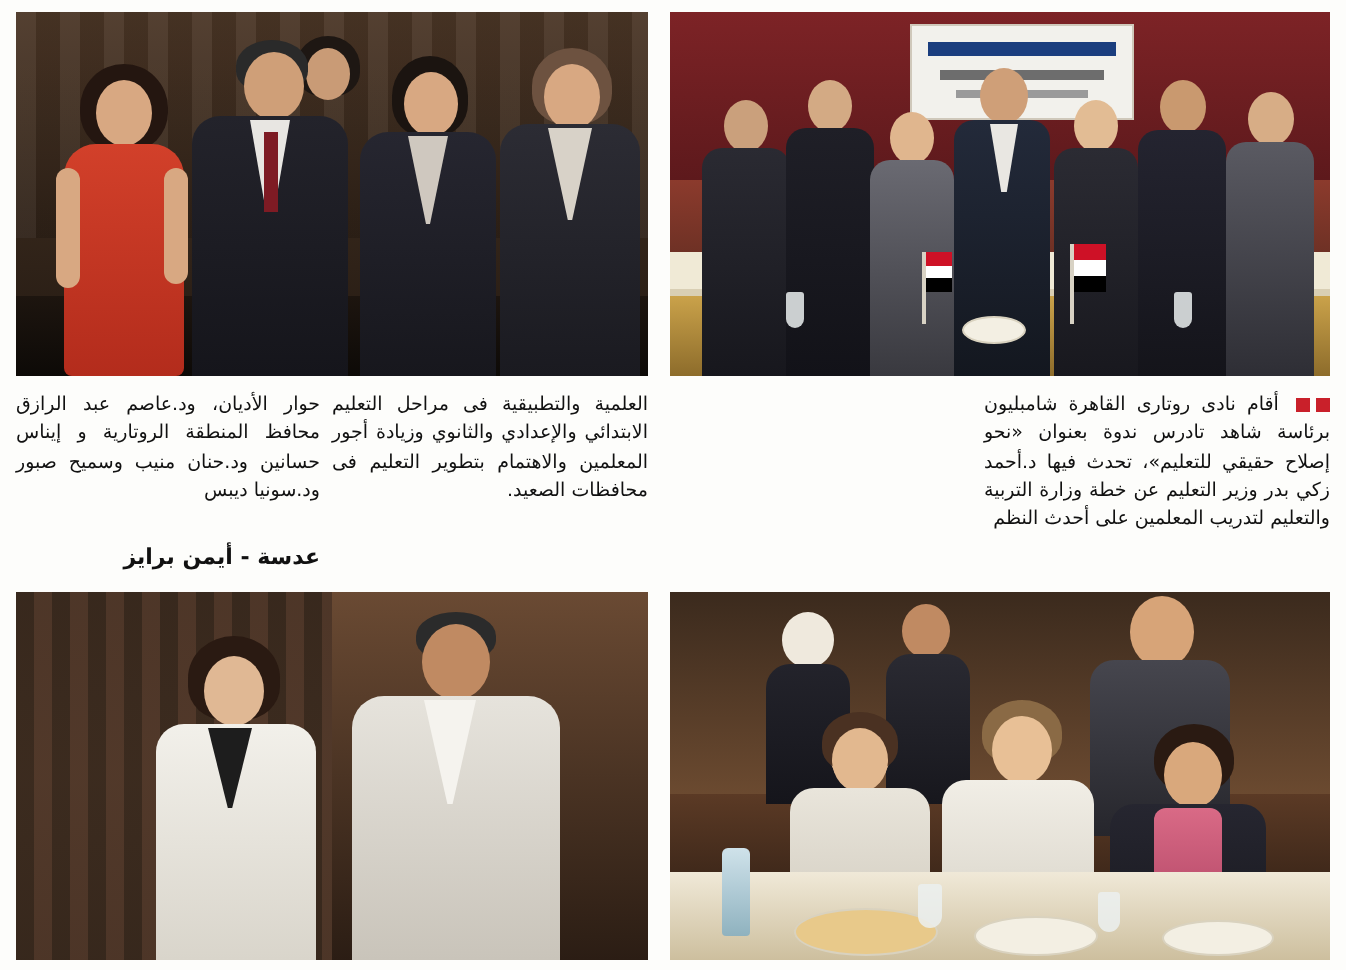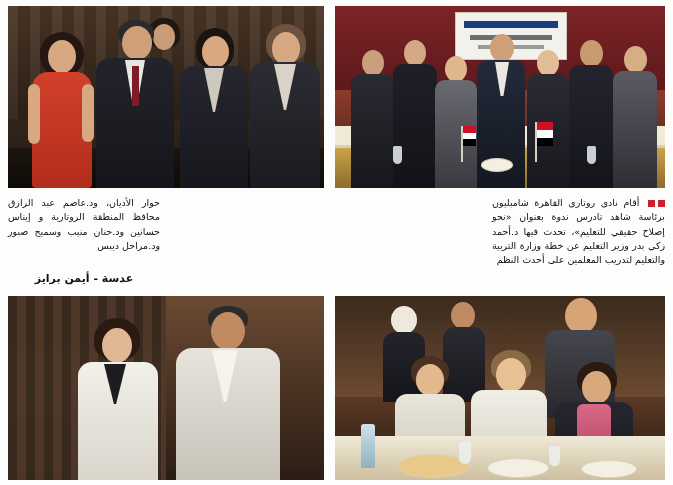--- a/index.html
+++ b/index.html
@@ -201,21 +201,21 @@
   .plate { position:absolute; border-radius:50%; background:#f3efe3; border:1px solid #d9d2bf; }
   .bottle { position:absolute; background:linear-gradient(180deg,#cfe2ea,#8fb2bf); border-radius:3px 3px 2px 2px; }
   .glass { position:absolute; background:rgba(235,240,240,0.85); border-radius:2px 2px 6px 6px; }
 
   
   #txt-col-left  { left: 8px;   top: 196px; width: 152px; font-size: 9.5px; }
   #txt-col-mid   { left: 166px; top: 196px; width: 158px; font-size: 9.5px; }
   #txt-col-mid2  { left: 335px; top: 196px; width: 152px; font-size: 9.5px; }
   #txt-col-right { left: 492px; top: 196px; width: 173px; font-size: 9.5px; }
 
-  #credit-line { left: 8px; top: 272px; width: 152px; font-size: 11px; text-align: center; }
+  #credit-line { left: 8px; top: 272px; width: 152px; font-size: 11px; text-align: right; }
 </style>
 </head>
 <body>
 
 <div class="page">
 
   <div class="photo" id="photo-tl">
     <div class="frame">
       <div class="bg"></div>
       <div class="wallpanel"></div>
@@ -315,24 +315,25 @@
           <div class="s3"></div>
       </div>
 
       <div class="glass" style="left:58px;top:140px;width:9px;height:18px;"></div>
       <div class="glass" style="left:252px;top:140px;width:9px;height:18px;"></div>
       <div class="plate" style="left:146px;top:152px;width:30px;height:12px;"></div>
     </div>
   </div>
 
   <div class="textblock" id="txt-col-left">
-    <p>حوار الأديان، ود.عاصم عبد الرازق محافظ المنطقة الروتارية و إيناس حسانين ود.حنان منيب وسميح صبور ود.مراحل ديبس</p>
+    <p>حوار الأديان، ود.عاصم عبد الرازق محافظ المنطقة الروتارية و إيناس حسانين ود.حنان منيب وسميح صبور ود.سونيا ديبس</p>
   </div>
 
   <div class="textblock" id="txt-col-mid">
+    <p>العلمية والتطبيقية فى مراحل التعليم الابتدائي والإعدادي والثانوي وزيادة أجور المعلمين والاهتمام بتطوير التعليم فى محافظات الصعيد.</p>
   </div>
 
   <div class="textblock" id="txt-col-mid2">
   </div>
 
   <div class="textblock" id="txt-col-right">
     <p><span class="redmark"></span><span class="redmark"></span> <span>أقام نادى روتارى القاهرة شامبليون برئاسة شاهد تادرس ندوة بعنوان «نحو إصلاح حقيقي للتعليم»، تحدث فيها د.أحمد زكي بدر وزير التعليم عن خطة وزارة التربية والتعليم لتدريب المعلمين على أحدث النظم</span></p>
   </div>
 
   <div class="credit" id="credit-line">عدسة - أيمن برايز</div>

